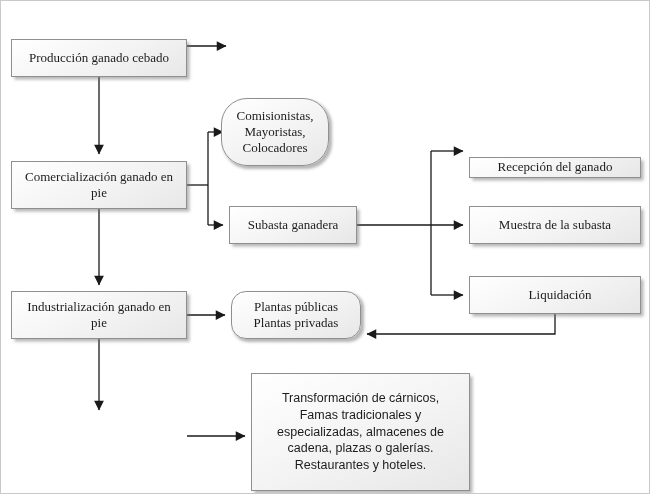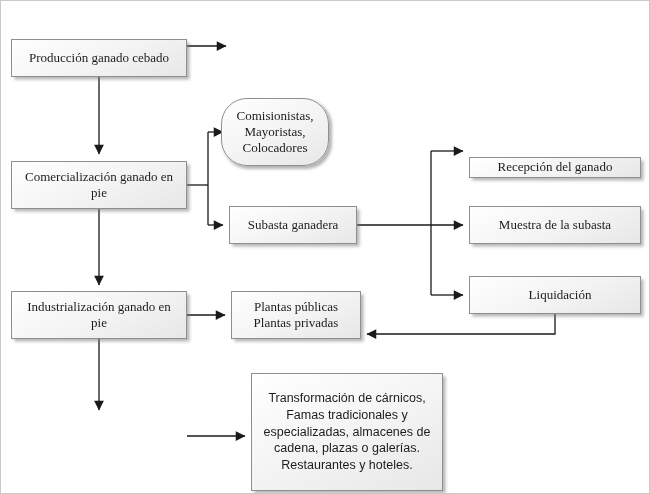--- a/index.html
+++ b/index.html
@@ -94,23 +94,23 @@
 
   <div class="node" style="left:468px; top:131px; width:172px; height:21px;margin-top:25px;">Recepción del ganado</div>
 
   <div class="node" style="left:468px; top:205px; width:172px; height:38px;">Muestra de la subasta</div>
 
   <div class="node" style="left:468px; top:275px; width:172px; height:38px;padding-left:16px;">Liquidación</div>
 
   <div class="node" style="left:10px; top:290px; width:176px; height:48px;">Industrialización ganado en
 pie</div>
 
-  <div class="node" style="left:230px; top:290px; width:130px; height:48px;">Plantas públicas
+  <div class="node" style="left:230px; top:290px; width:130px; height:48px;border-radius:15px;">Plantas públicas
 Plantas privadas</div>
 
 
-  <div class="node node--sans" style="left:250px; top:372px; width:192px; height:118px;">Transformación de cárnicos,
+  <div class="node node--sans" style="left:250px; top:372px; width:219px; height:118px;">Transformación de cárnicos,
 Famas tradicionales y
 especializadas, almacenes de
 cadena, plazas o galerías.
 Restaurantes y hoteles.</div>
 
 </div>
 
 </body></html>

